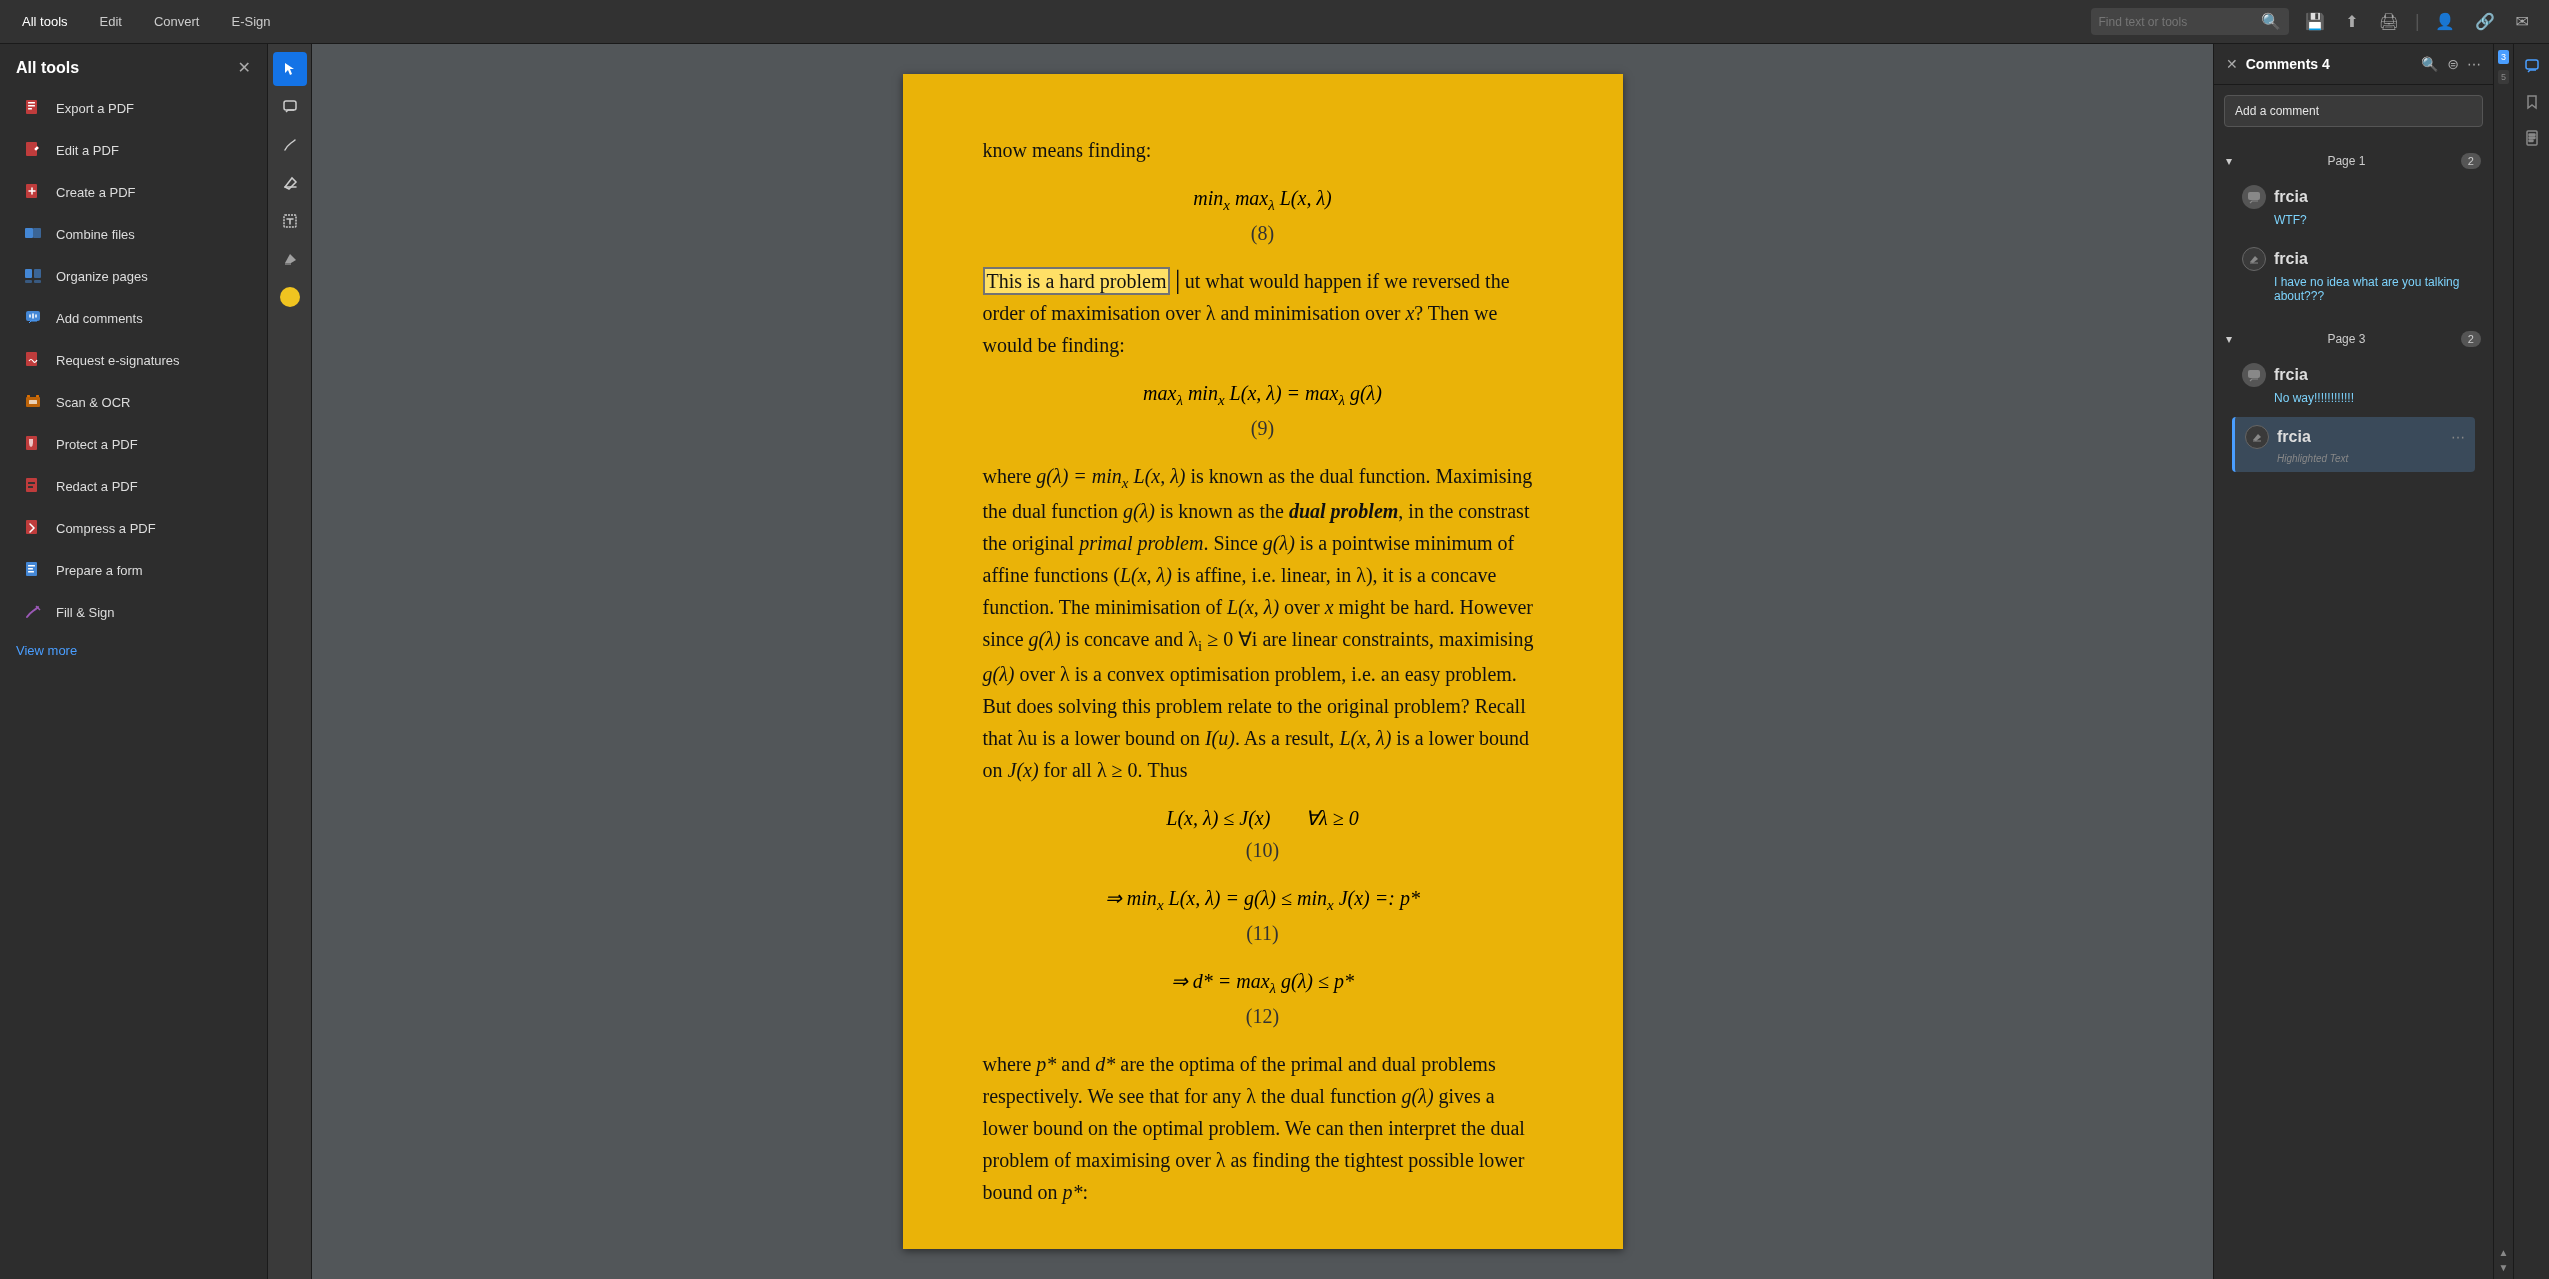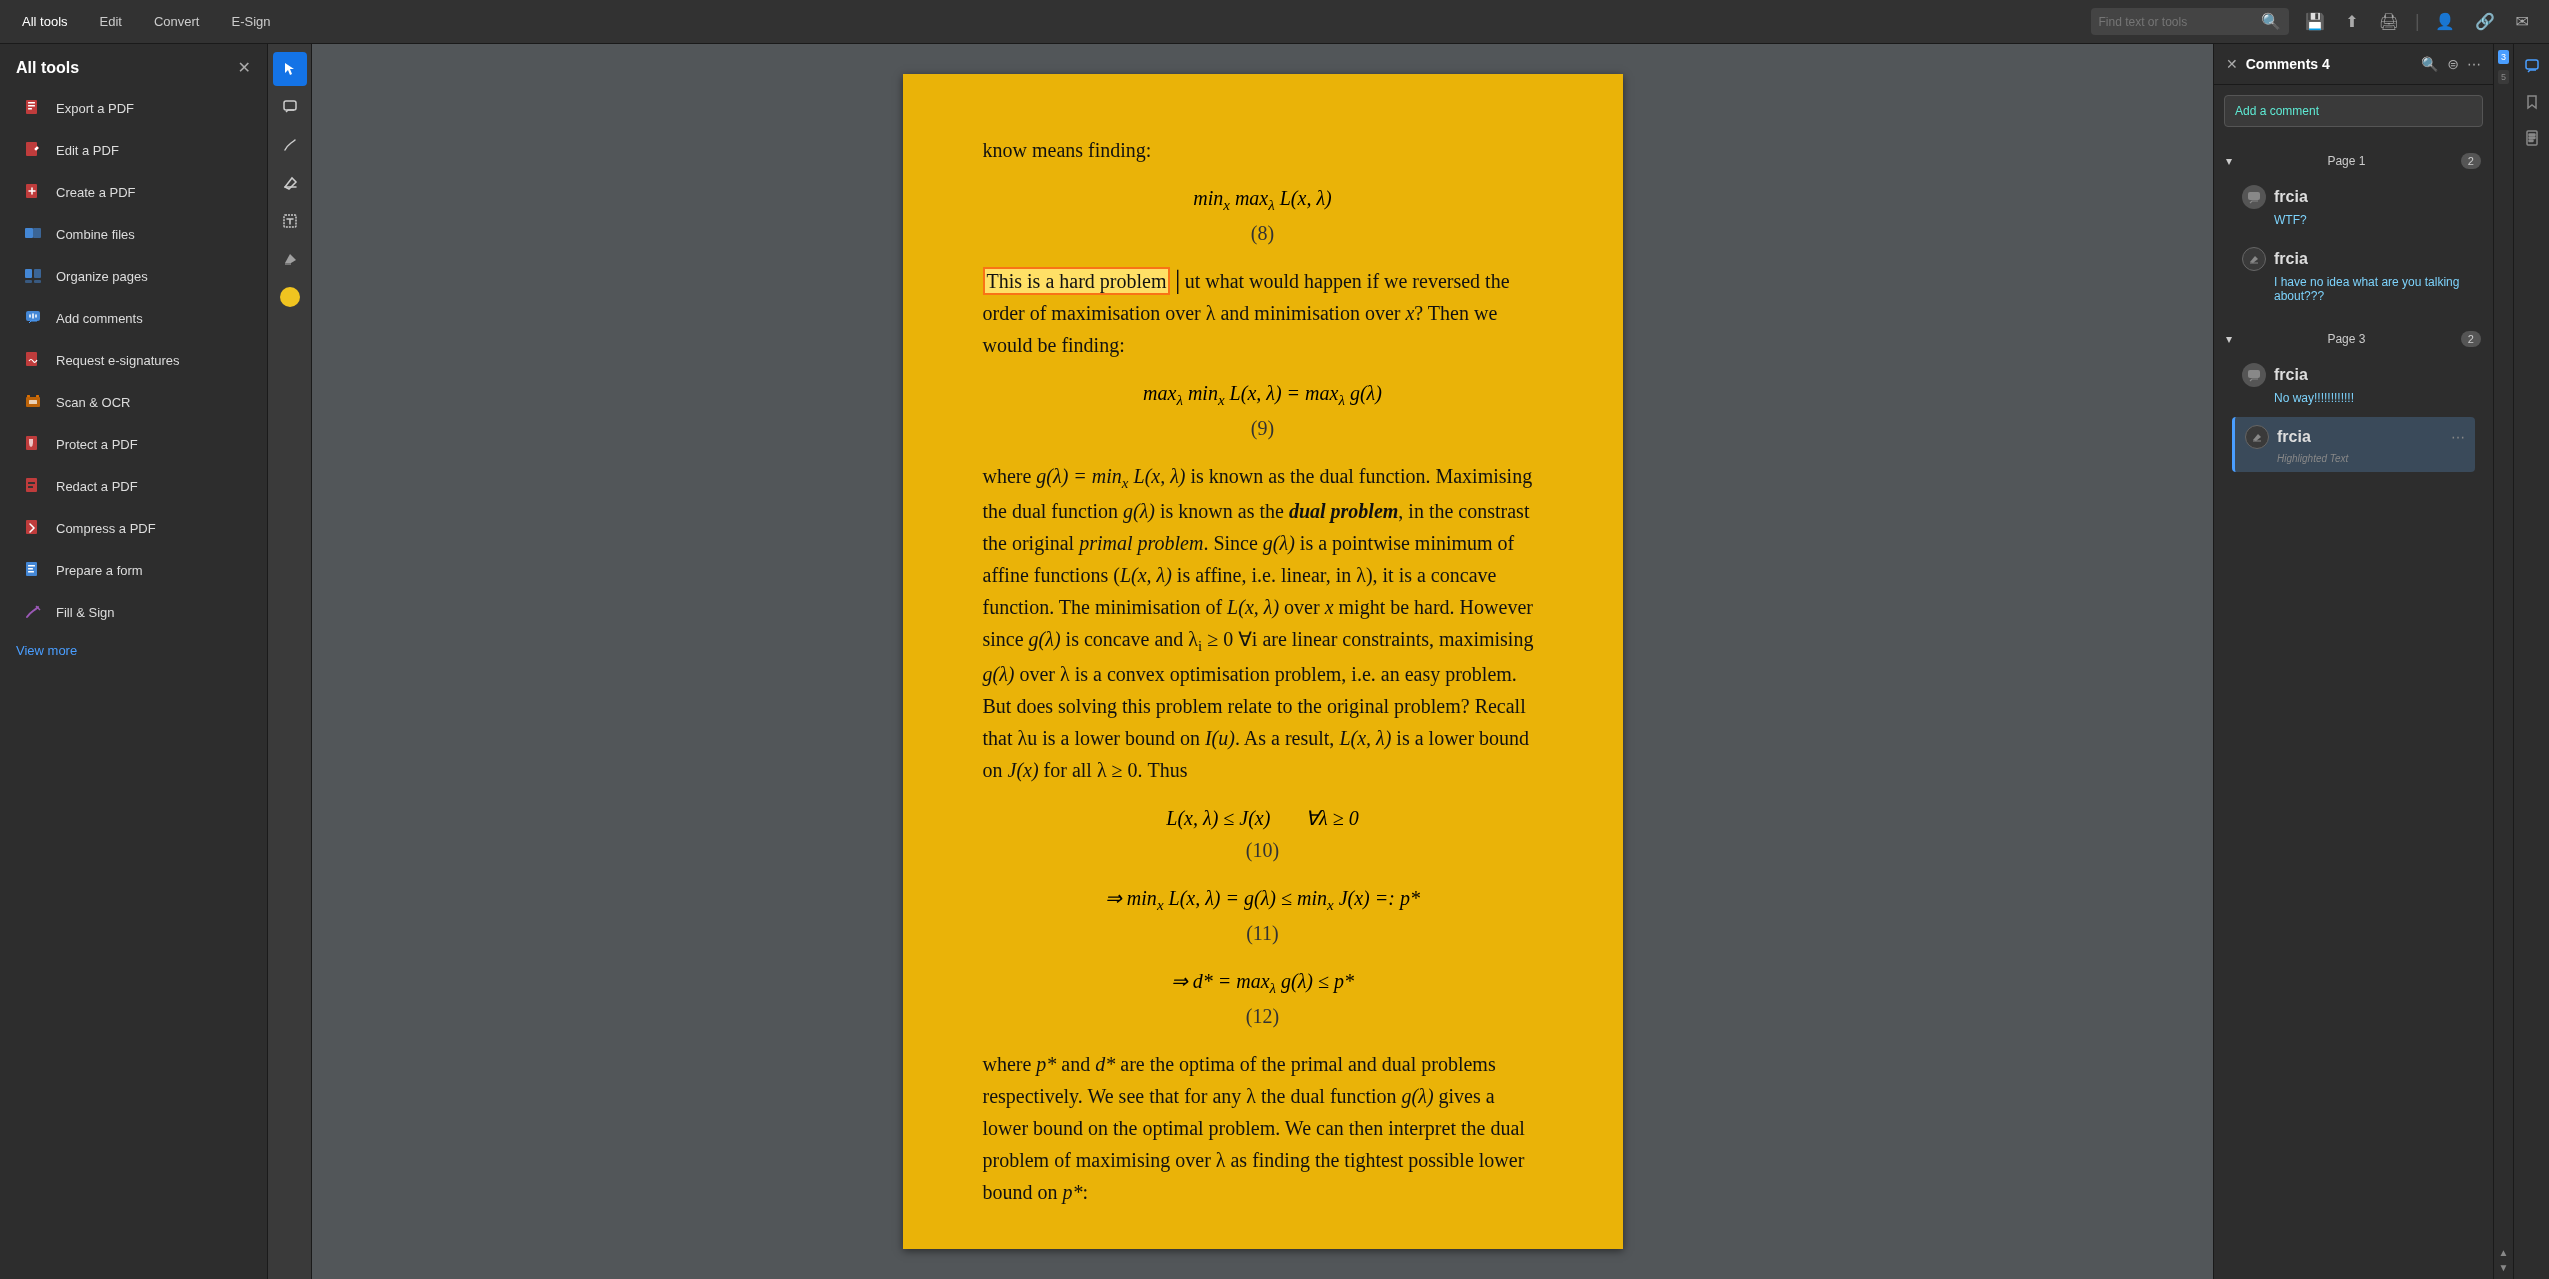--- a/index.html
+++ b/index.html
@@ -182,21 +182,21 @@
       margin: 16px 0;
       font-style: italic;
       display: flex;
       justify-content: space-between;
       align-items: center;
       padding: 0 20px;
       flex-direction: column;
     }
     .highlight-box {
       background: #ffe066;
-      border: 2px solid #f97316;
+      border: 2px solid #737373;
       display: inline;
       padding: 1px 2px;
     }
     .eq-num { color: #333; font-style: normal; }
 
     
     .right-panel {
       background: #2d2d2d;
       width: 280px;
       flex-shrink: 0;
@@ -230,21 +230,21 @@
       color: #aaa;
       cursor: pointer;
       font-size: 14px;
     }
     .add-comment-box {
       margin: 10px;
       background: #3a3a3a;
       border: 1px solid #555;
       border-radius: 4px;
       padding: 8px 10px;
-      color: #5eead4;
+      color: #e5e5e5;
       font-size: 12px;
     }
     .comments-list {
       flex: 1;
       overflow-y: auto;
       padding: 6px 0;
     }
     .page-section {
       padding: 6px 12px;
     }

